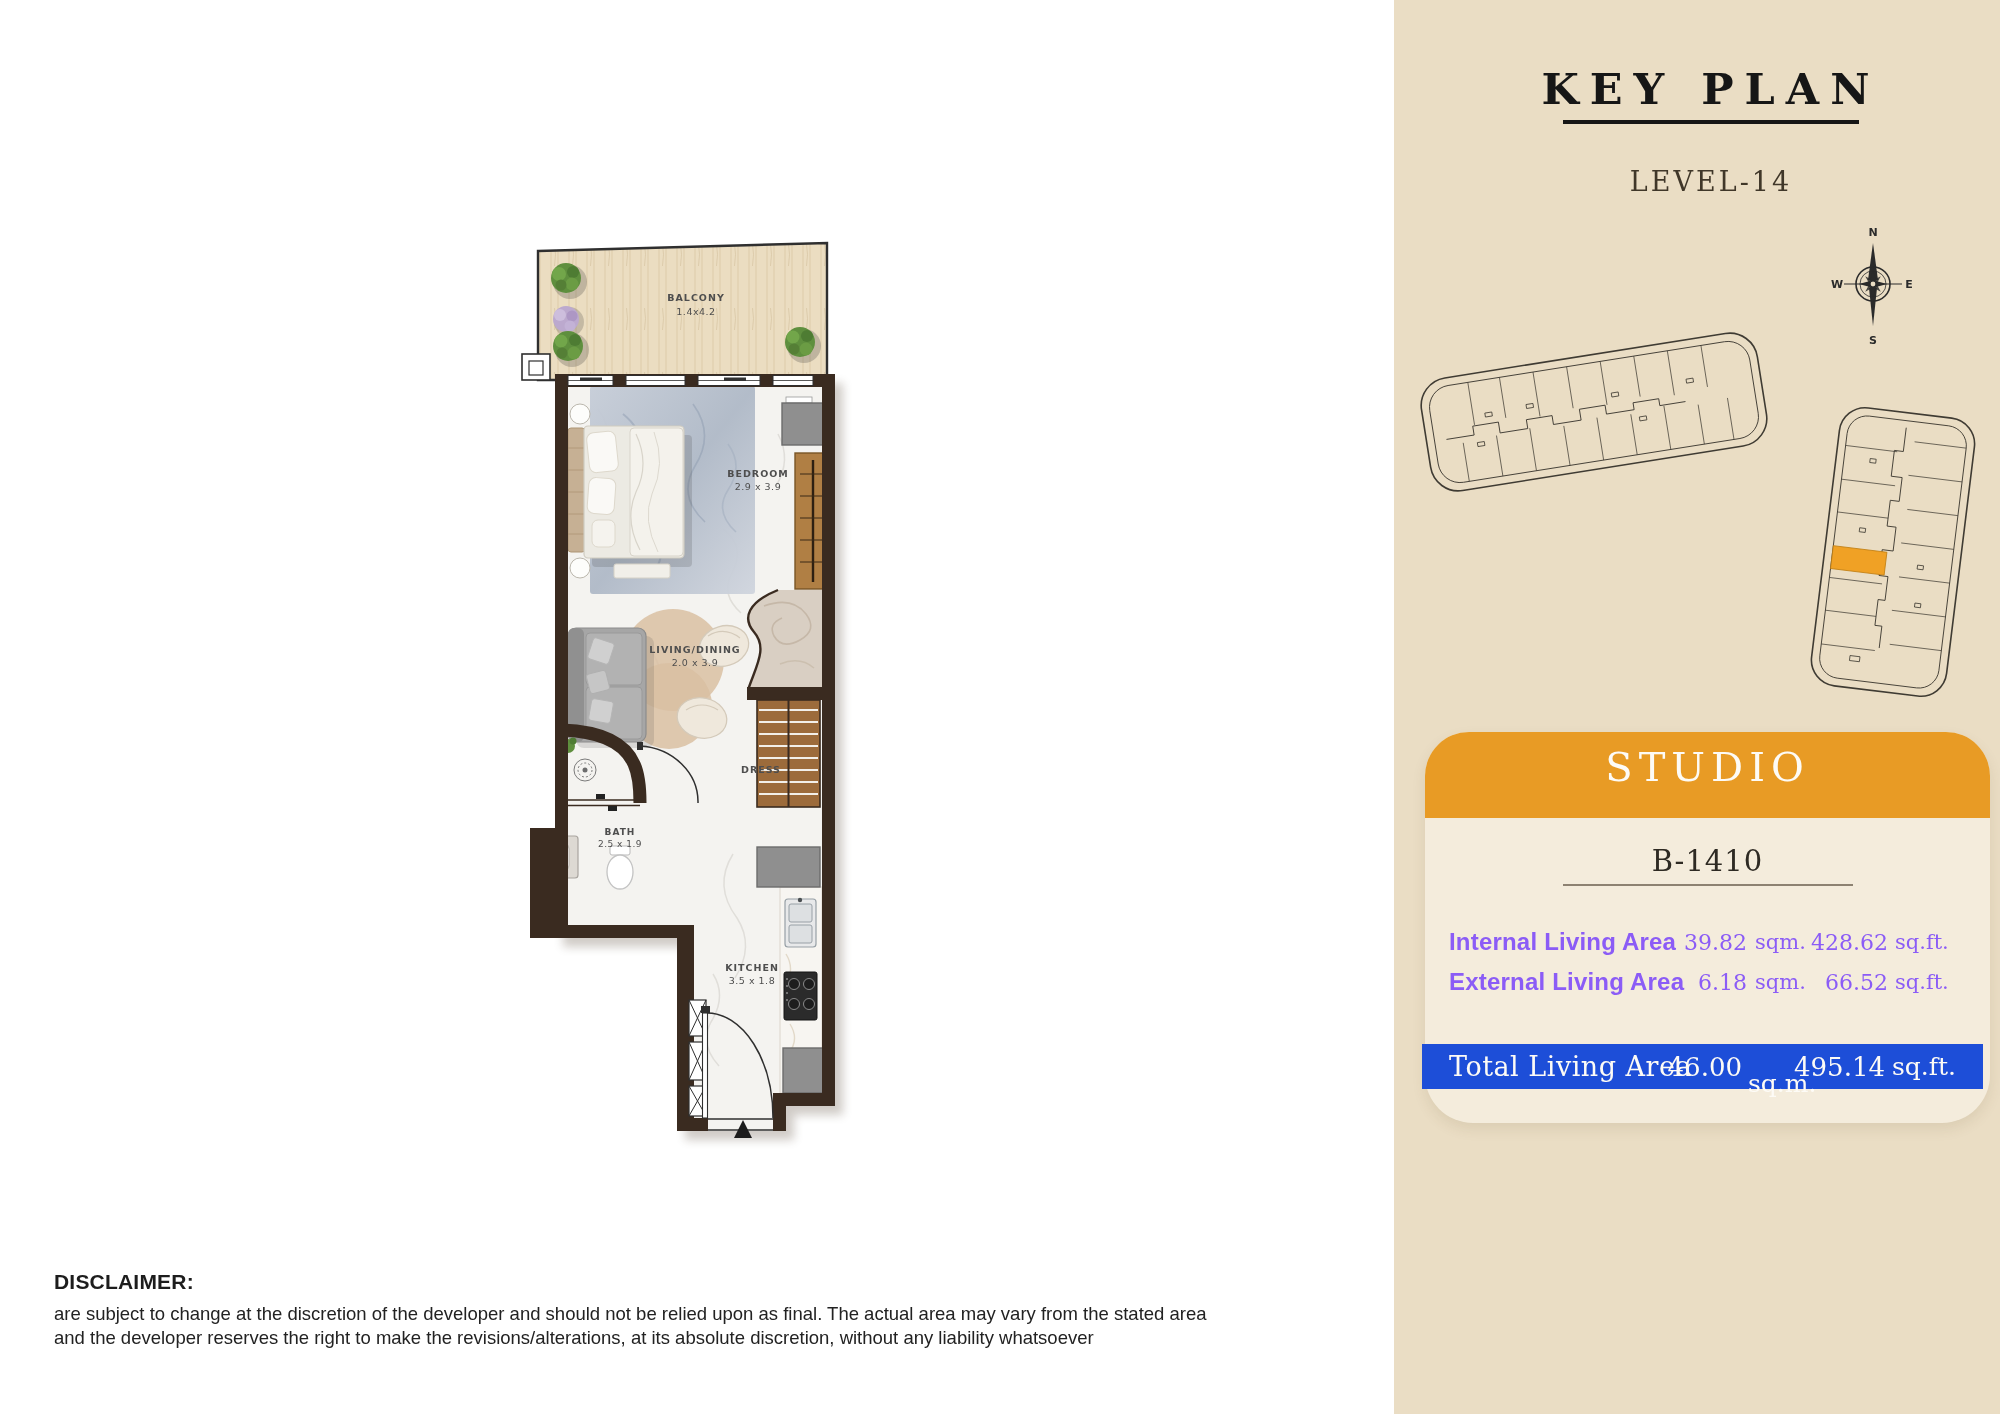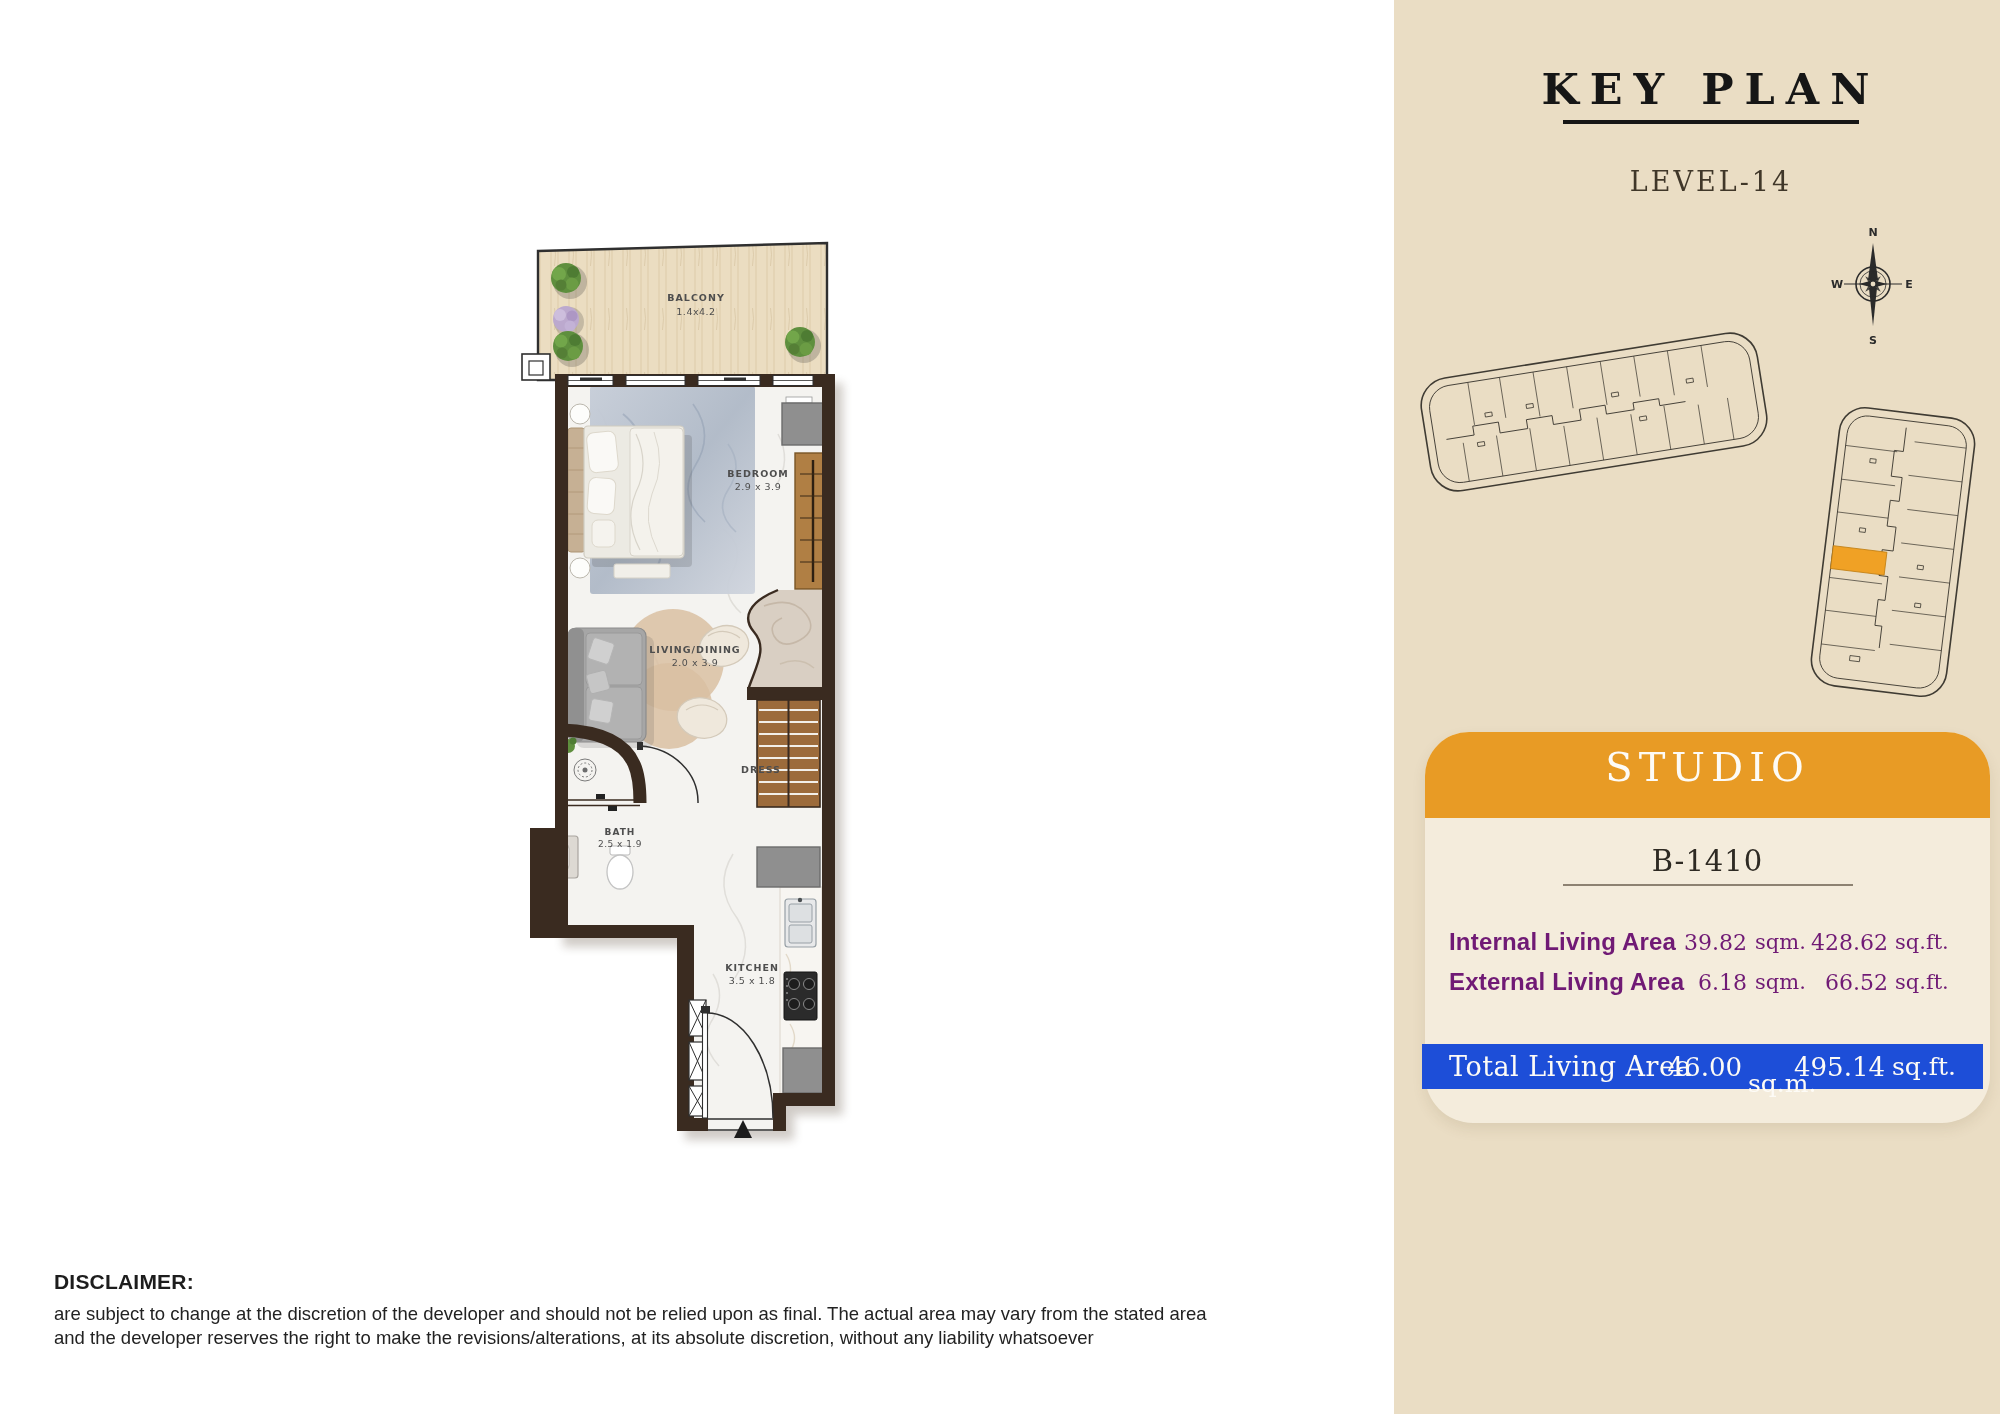--- a/index.html
+++ b/index.html
@@ -20,21 +20,21 @@
   
   .card{position:absolute;left:31px;top:732px;width:565px;height:391px;background:#F4ECDC;
         border-radius:44px 44px 48px 48px;box-shadow:0 6px 14px rgba(90,70,30,.10);}
   .card-header{position:absolute;left:0;top:0;width:565px;height:86px;background:#E89B25;
                border-radius:44px 44px 0 0;text-align:center;}
   .card-header span{display:inline-block;margin-top:12px;color:#FDFBF6;
                font-family:"DejaVu Serif","Liberation Serif",serif;font-size:40px;letter-spacing:6px;font-weight:500;}
   .unit-code{position:absolute;left:0;top:112px;width:100%;text-align:center;color:#2e2a23;
              font-family:"DejaVu Serif","Liberation Serif",serif;font-size:29px;letter-spacing:1px;}
   .unit-underline{position:absolute;left:50%;top:152px;width:290px;height:1.5px;margin-left:-145px;background:#8d8272;}
-  .area-row{position:absolute;left:0;width:565px;height:32px;color:#701a75;text-decoration:underline;}
+  .area-row{position:absolute;left:0;width:565px;height:32px;color:#8b5cf6;text-decoration:underline;}
   .area-row .lbl{position:absolute;left:24px;top:0;font-size:24px;font-weight:700;
                  font-family:"Liberation Sans",sans-serif;letter-spacing:.2px;}
   .num{font-family:"DejaVu Serif","Liberation Serif",serif;font-size:22px;}
   .unittxt{font-family:"DejaVu Serif","Liberation Serif",serif;font-size:21px;}
   .area-row .v1{position:absolute;left:222px;top:2px;width:100px;text-align:right;}
   .area-row .u1{position:absolute;left:330px;top:2px;}
   .area-row .v2{position:absolute;left:368px;top:2px;width:95px;text-align:right;}
   .area-row .u2{position:absolute;left:470px;top:2px;}
   .total-bar{position:absolute;left:-3px;top:312px;width:561px;height:45px;background:#1d4ed8;color:#FDFBF6;}
   .total-bar .lbl{position:absolute;left:27px;top:7px;font-family:"DejaVu Serif","Liberation Serif",serif;

